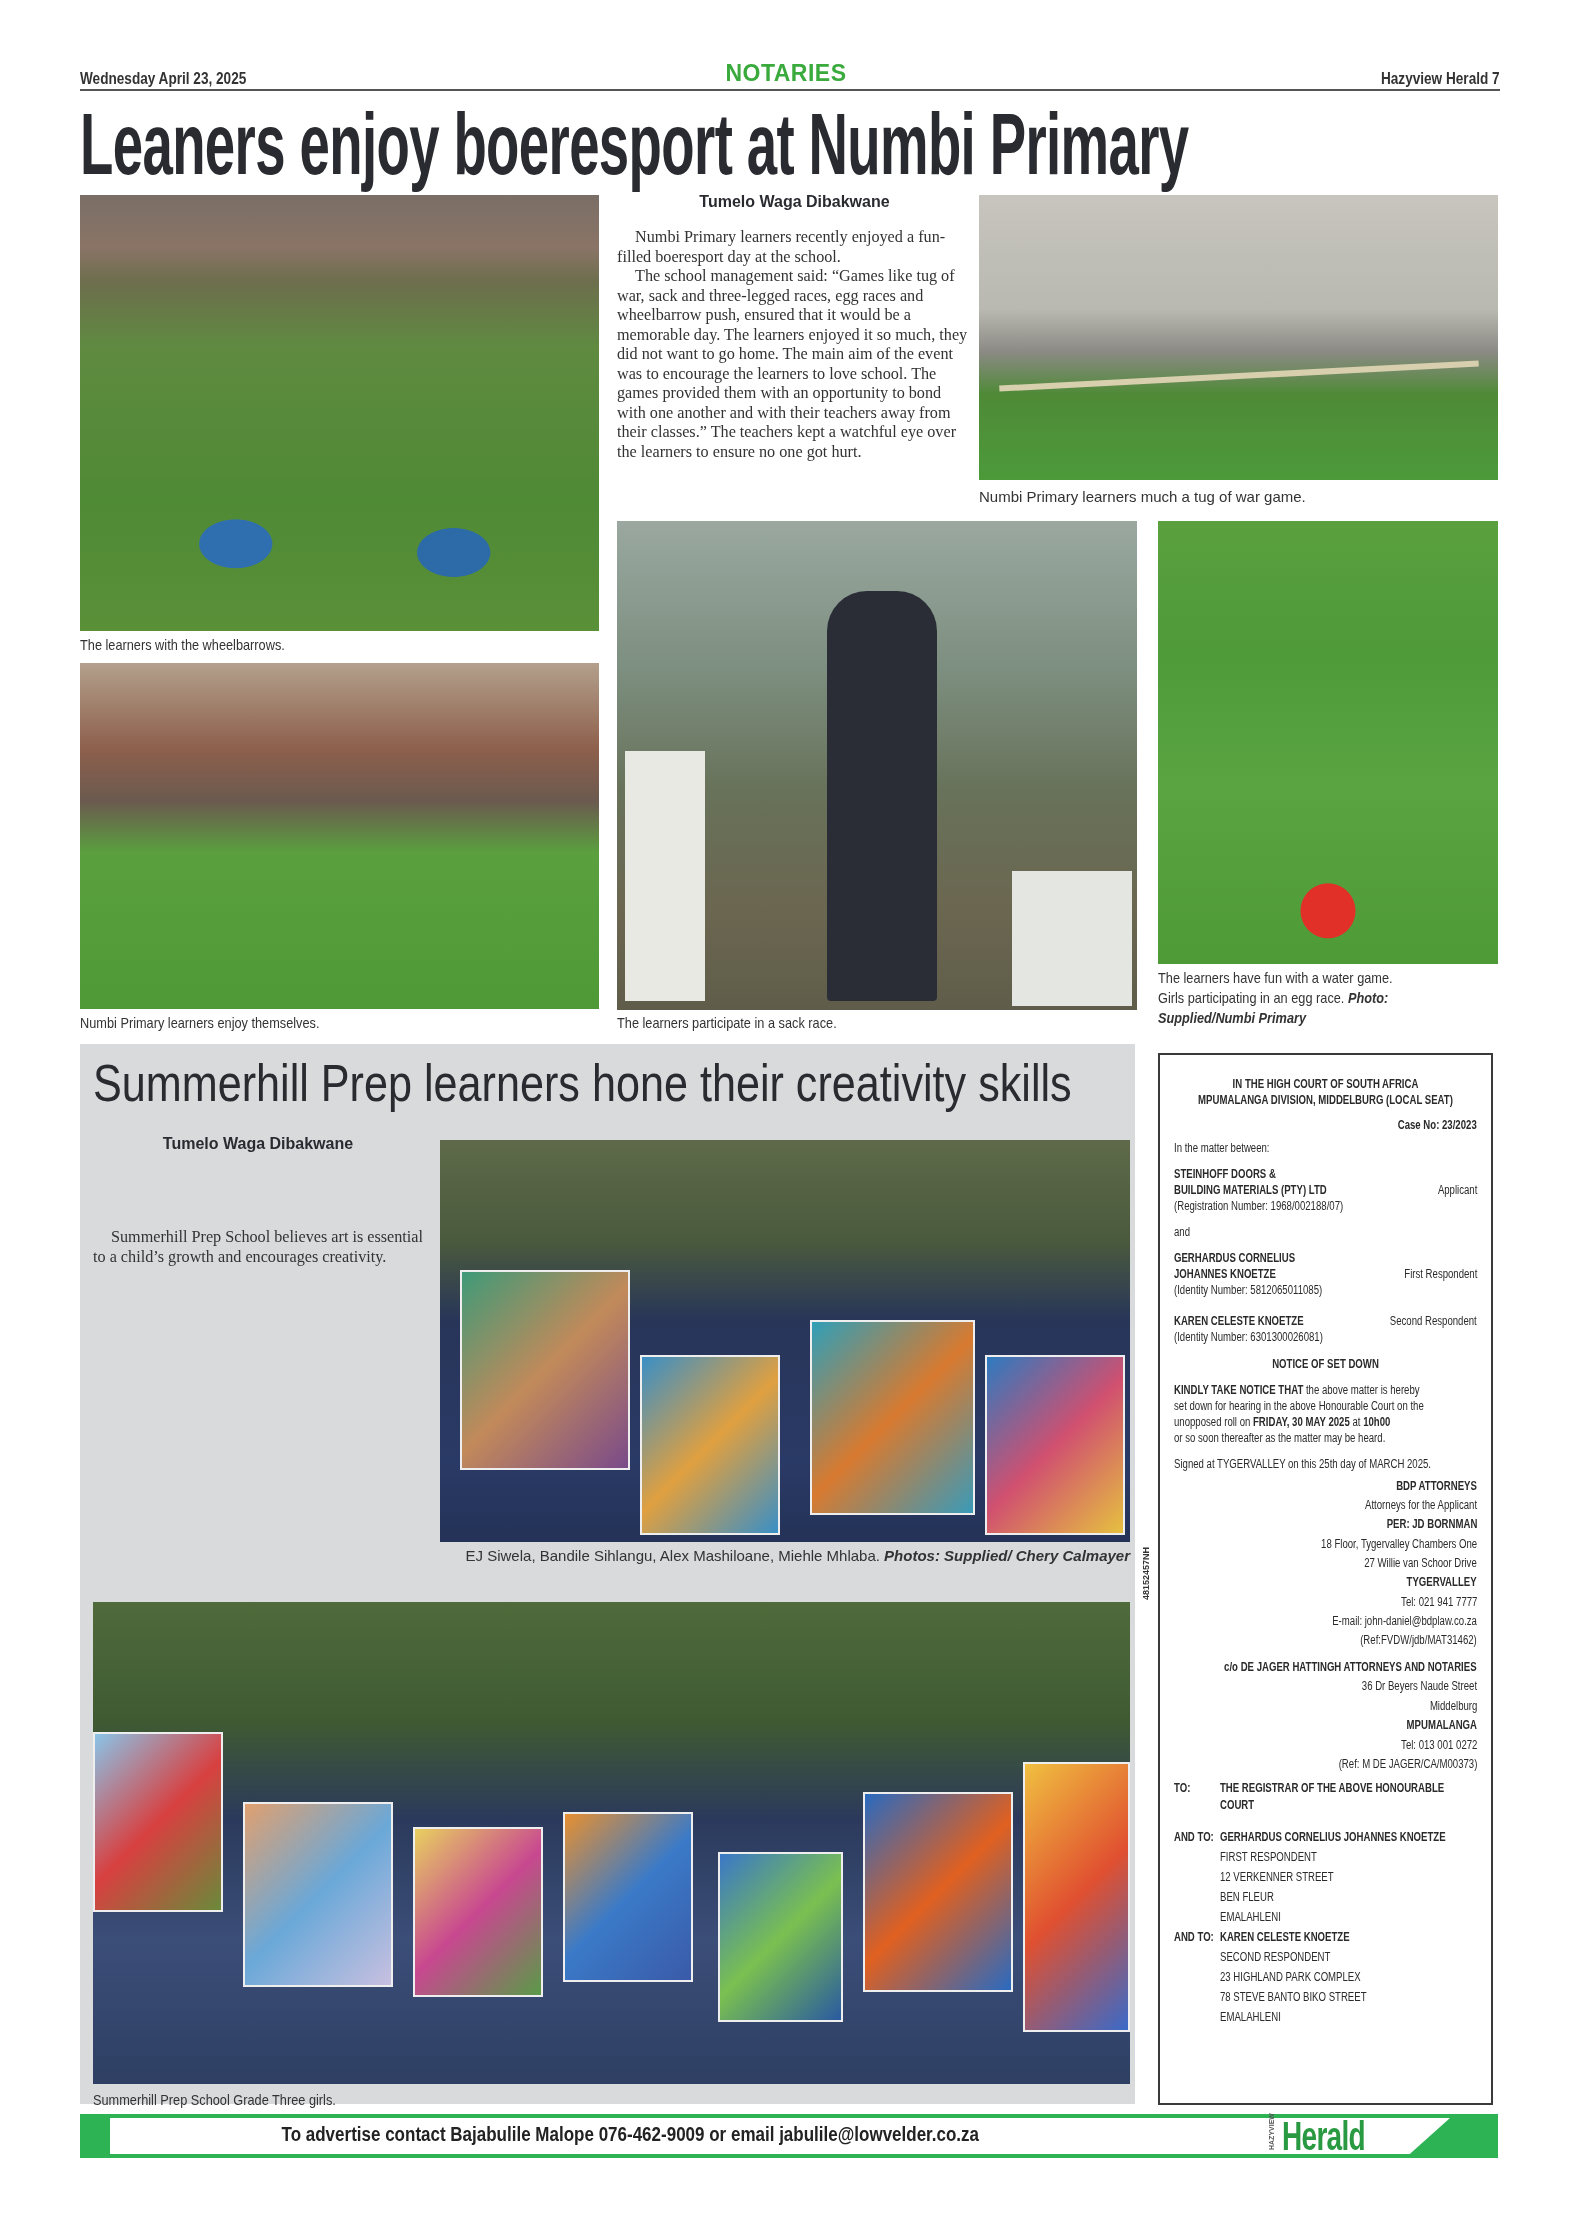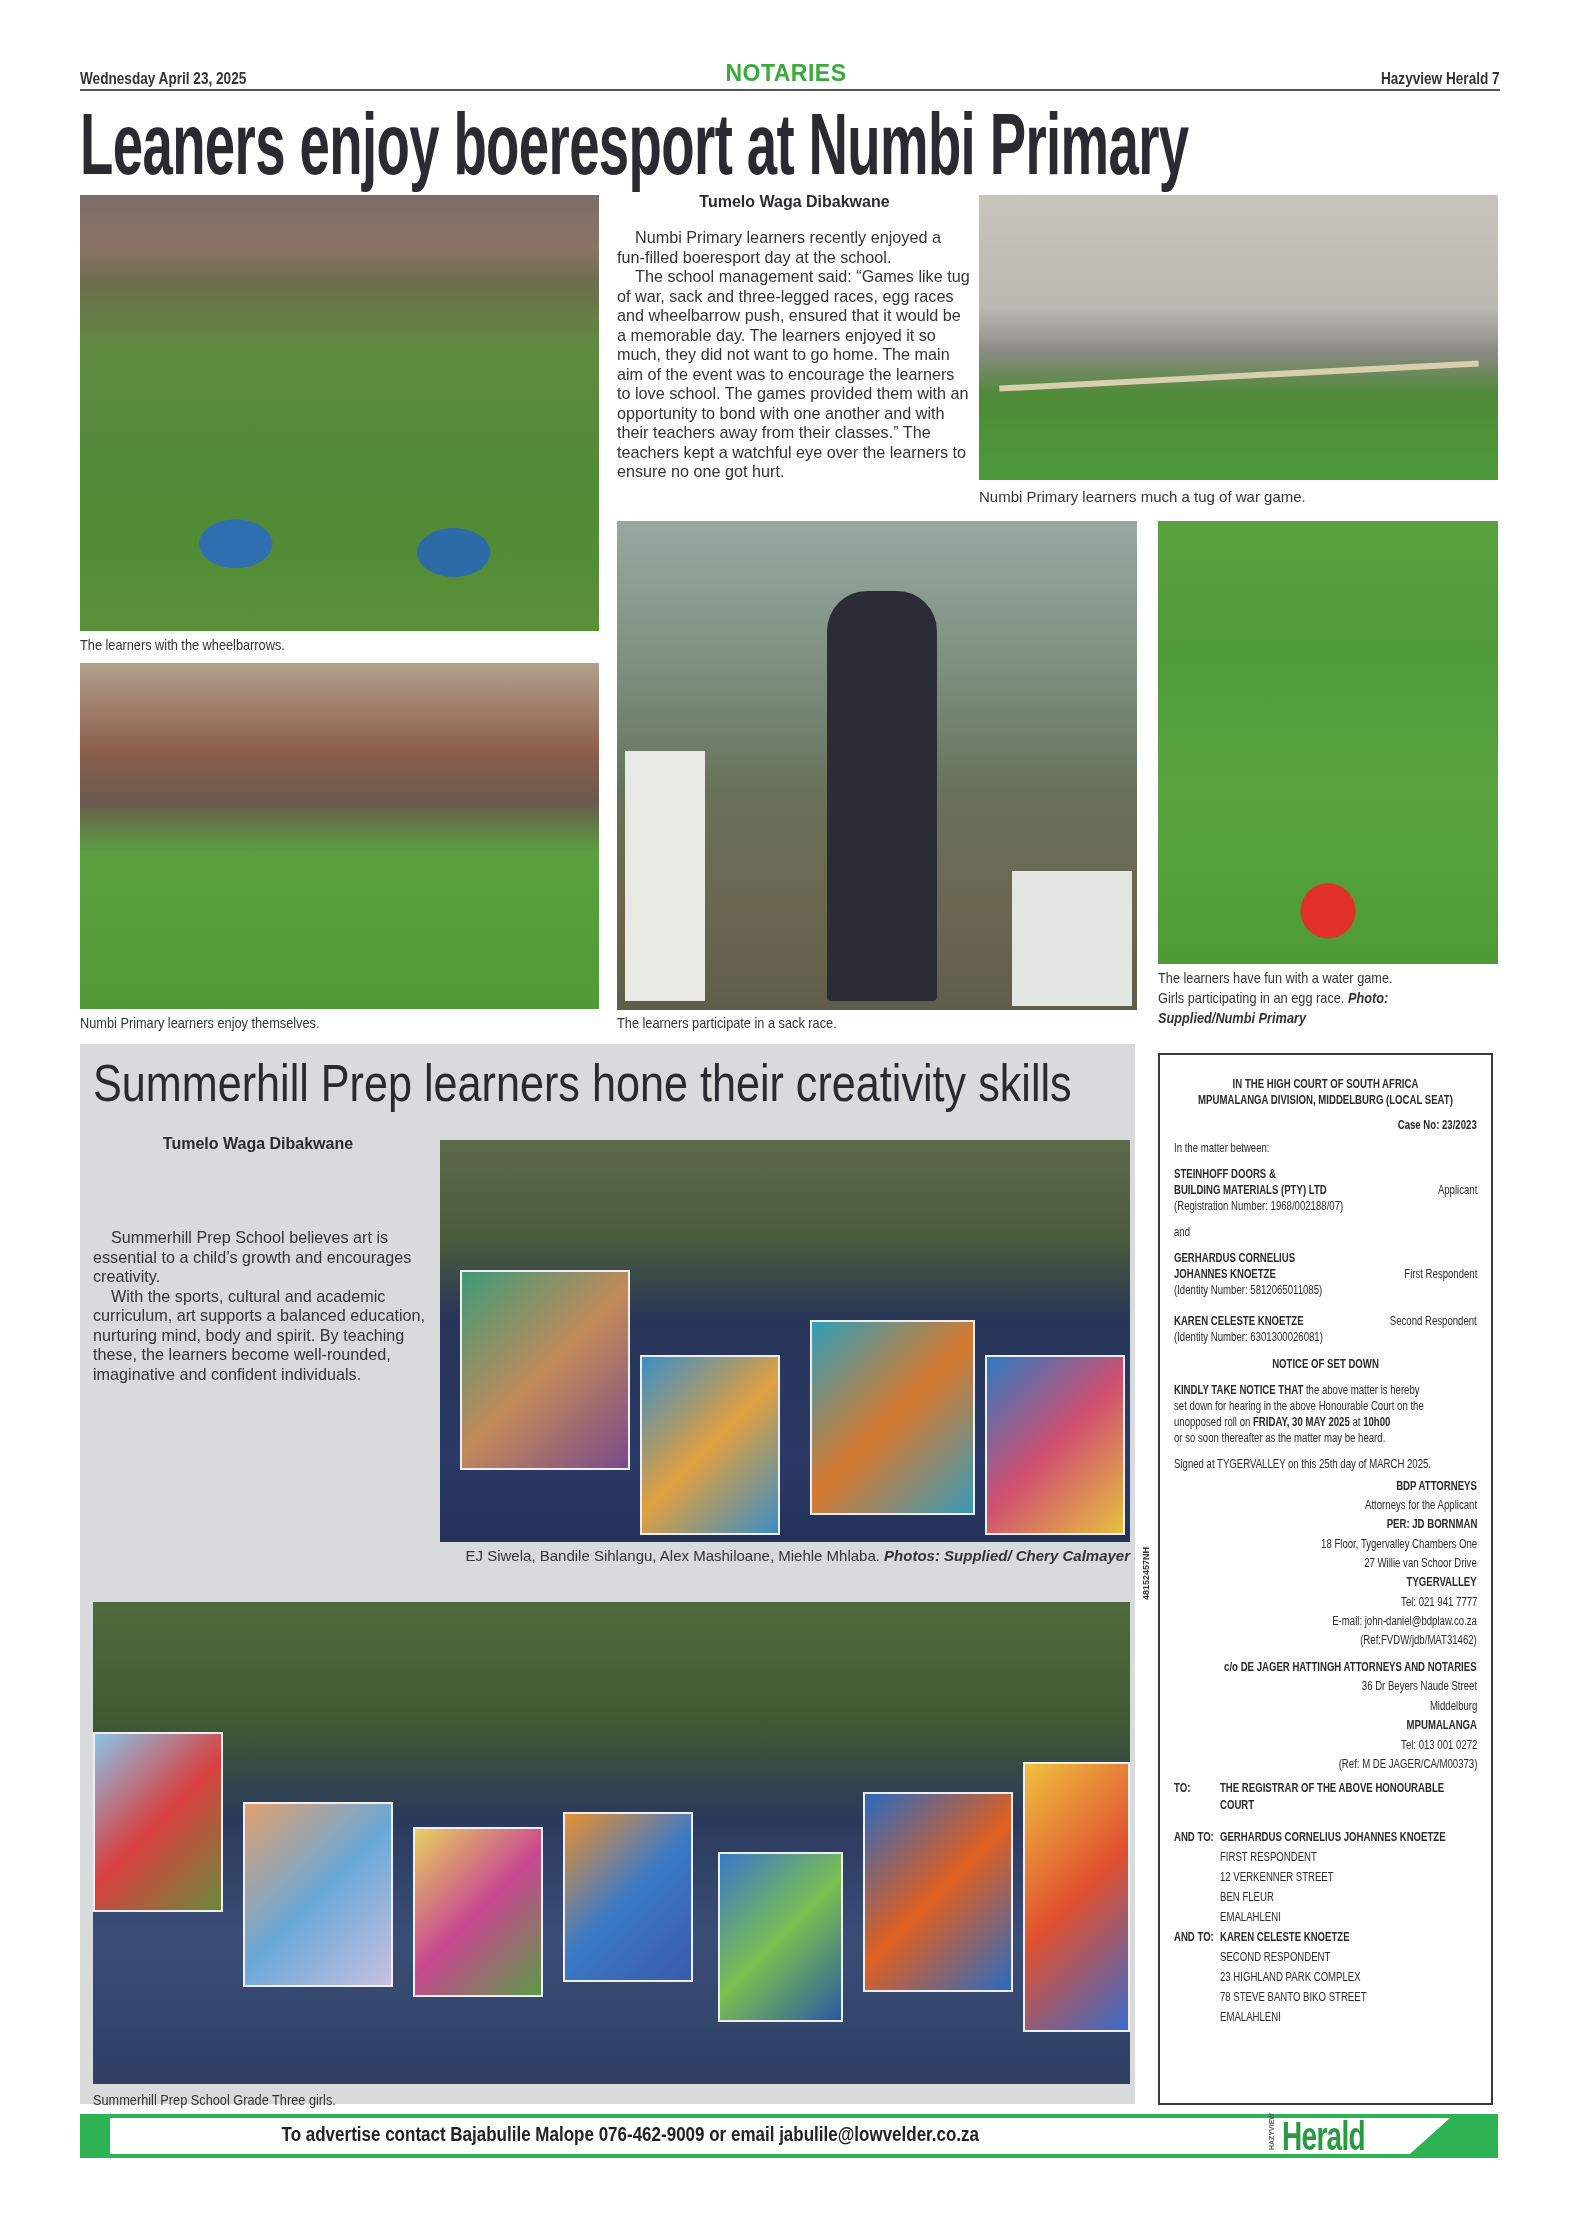--- a/index.html
+++ b/index.html
@@ -38,21 +38,21 @@
   .ph-art2 { left: 93px; top: 1602px; width: 1037px; height: 482px;
     background: linear-gradient(180deg, #4f6b3c 0%, #3f5a32 25%, #2b3a5c 45%, #3b4e78 70%, #2e3f63 100%); }
   .painting { position: absolute; border: 2px solid #eee; }
 
   
   .cap { font-family: "Liberation Sans", sans-serif; font-size: 15px; color: #333; line-height: 20px; }
   .cap-narrow { transform: scaleX(0.85); transform-origin: left; white-space: nowrap; }
 
   
   .byline { font-family: "Liberation Sans", sans-serif; font-weight: bold; font-size: 16px; color: #2a2b30; text-align: center; }
-  .body-text { font-family: Liberation Sans, sans-serif; font-size: 16.2px; line-height: 19.5px; color: #333; }
+  .body-text { font-family: Liberation Serif, serif; font-size: 16.2px; line-height: 19.5px; color: #333; }
   .body-text p { text-indent: 18px; }
 
   
   .grey-box { left: 80px; top: 1044px; width: 1055px; height: 1060px; background: #d9dadc; }
   .sub-headline { left: 93px; top: 1052px; font-family: "Liberation Sans", sans-serif; font-size: 52px; line-height: 62px; color: #2a2b30; white-space: nowrap; transform: scaleX(0.83); transform-origin: left top; }
 
   
   .legal { left: 1158px; top: 1053px; width: 335px; height: 1052px; border: 2px solid #3a3a3a; font-family: "Liberation Sans", sans-serif; color: #2a2a2a; }
   .legal .ln { position: absolute; font-size: 12px; line-height: 15px; white-space: nowrap; transform: scaleX(0.8); }
   .legal .left { left: 14px; transform-origin: left; }
@@ -108,21 +108,20 @@
   <div>The learners have fun with a water game.</div>
   <div><span>Girls participating in an egg race.</span> <b><i>Photo:</i></b></div>
   <div><b><i>Supplied/Numbi Primary</i></b></div>
 </div>
 
 <div class="abs grey-box"></div>
 <div class="abs sub-headline">Summerhill Prep learners hone their creativity skills</div>
 <div class="abs byline" style="left:93px; width:330px; top:1135px;">Tumelo Waga Dibakwane</div>
 <div class="abs body-text" style="left:93px; width:333px; top:1228px;">
   <p>Summerhill Prep School believes art is essential to a child’s growth and encourages creativity.</p>
-  <p>With the sports, cultural and academic curriculum, art supports a balanced education, nurturing mind, body and spirit. By teaching these, the learners become well-rounded, imaginative and confident individuals.</p>
 </div>
 
 <div class="abs photo ph-art1">
   <div class="painting" style="left:20px; top:130px; width:170px; height:200px; background:linear-gradient(135deg,#3f9a78,#c28a5a,#7a4a8a);"></div>
   <div class="painting" style="left:200px; top:215px; width:140px; height:180px; background:linear-gradient(135deg,#3a8fc6,#e0a040,#3a8fc6);"></div>
   <div class="painting" style="left:370px; top:180px; width:165px; height:195px; background:linear-gradient(135deg,#2f9fb8,#d87a30,#3a9ab8);"></div>
   <div class="painting" style="left:545px; top:215px; width:140px; height:180px; background:linear-gradient(135deg,#2d7ac0,#d05070,#e6c040);"></div>
 </div>
 <div class="abs cap" style="left:440px; top:1546px; width:690px; font-size:15px;text-align:right;">
   <span>EJ Siwela, Bandile Sihlangu, Alex Mashiloane, Miehle Mhlaba.</span>

